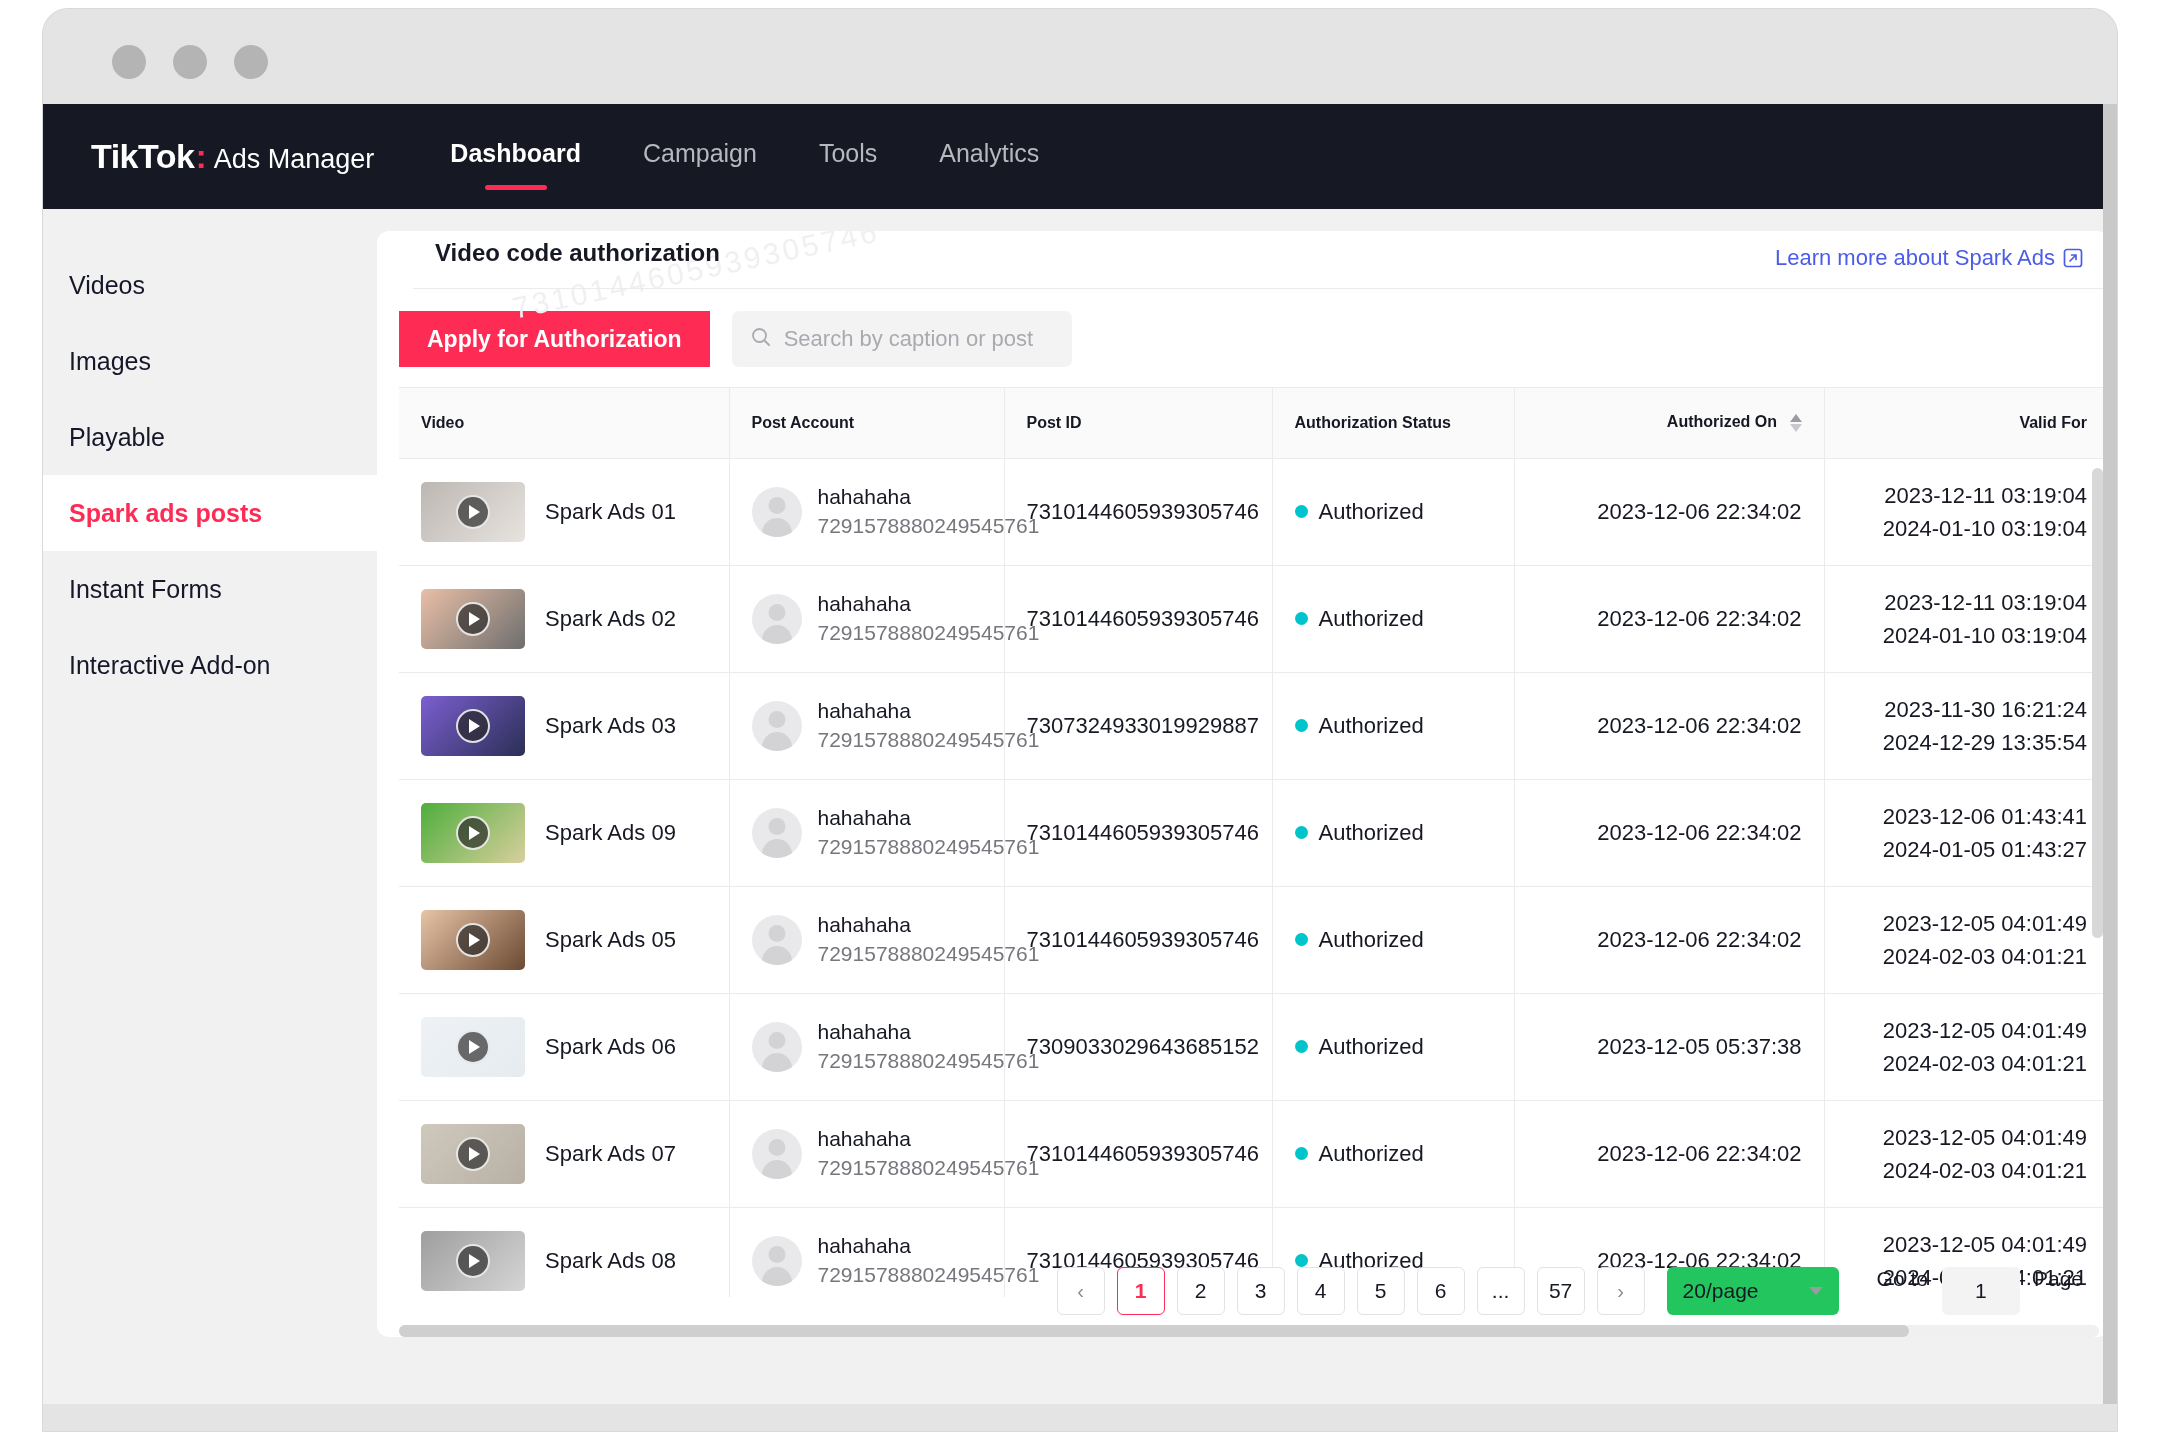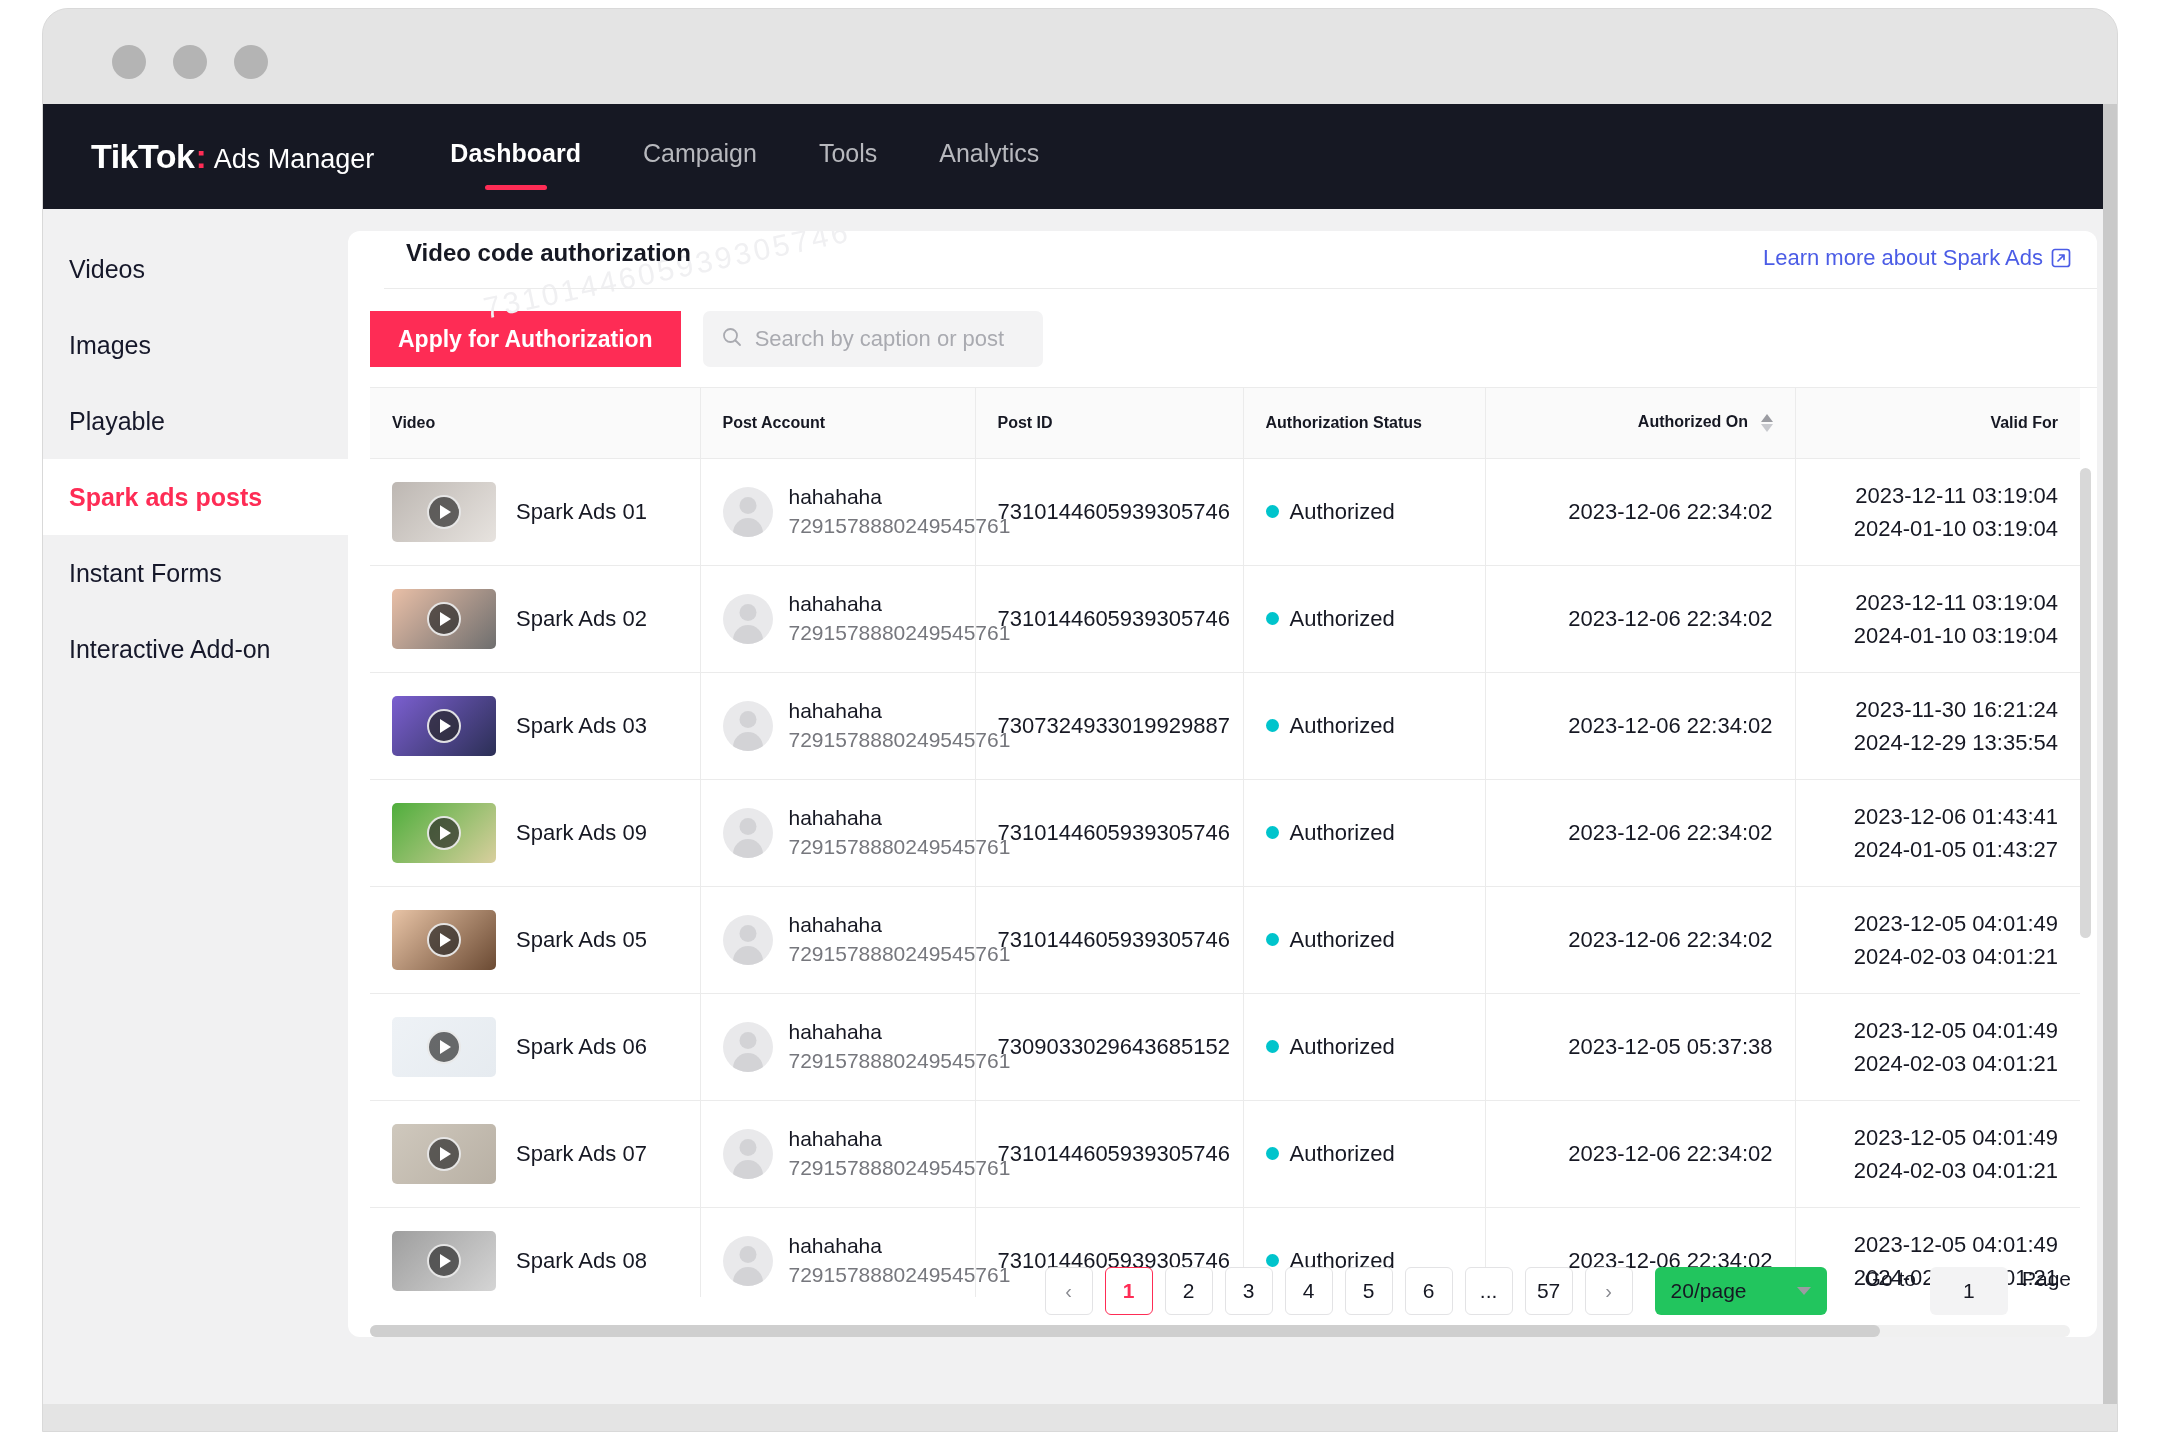--- a/index.html
+++ b/index.html
@@ -92,23 +92,23 @@
   }
 
   
   #body-area {
     position: relative;
     height: 1195px;
     background: #f1f1f2;
     display: flex;
   }
   #sidebar {
-    width: 305px;
+    width: 334px;
     background: #f1f1f2;
-    padding-top: 22px;
+    padding-top: 38px;
     flex-shrink: 0;
   }
   .side-item {
     height: 76px;
     display: flex; align-items: center;
     padding-left: 26px;
     font-size: 25px;
     color: #16182a;
     cursor: pointer;
   }

